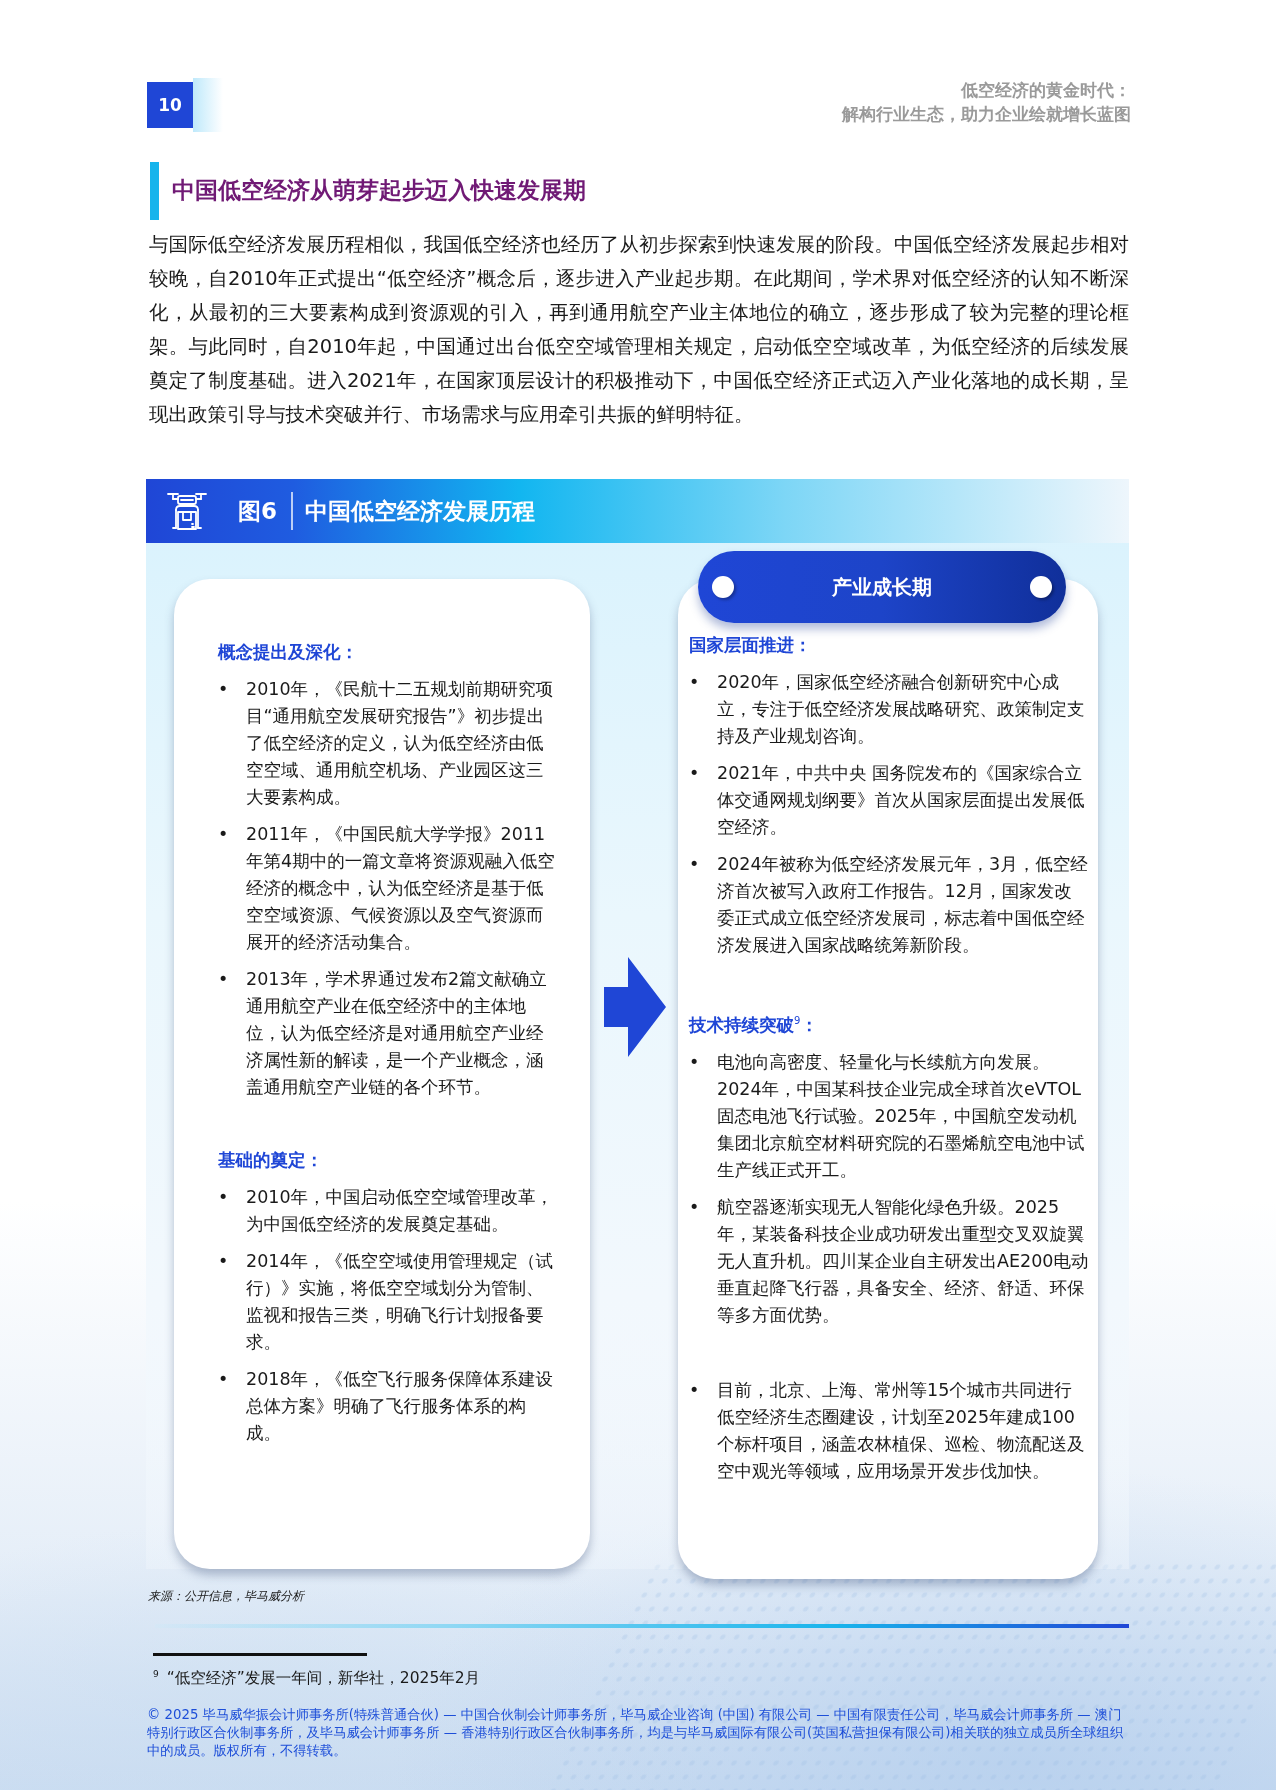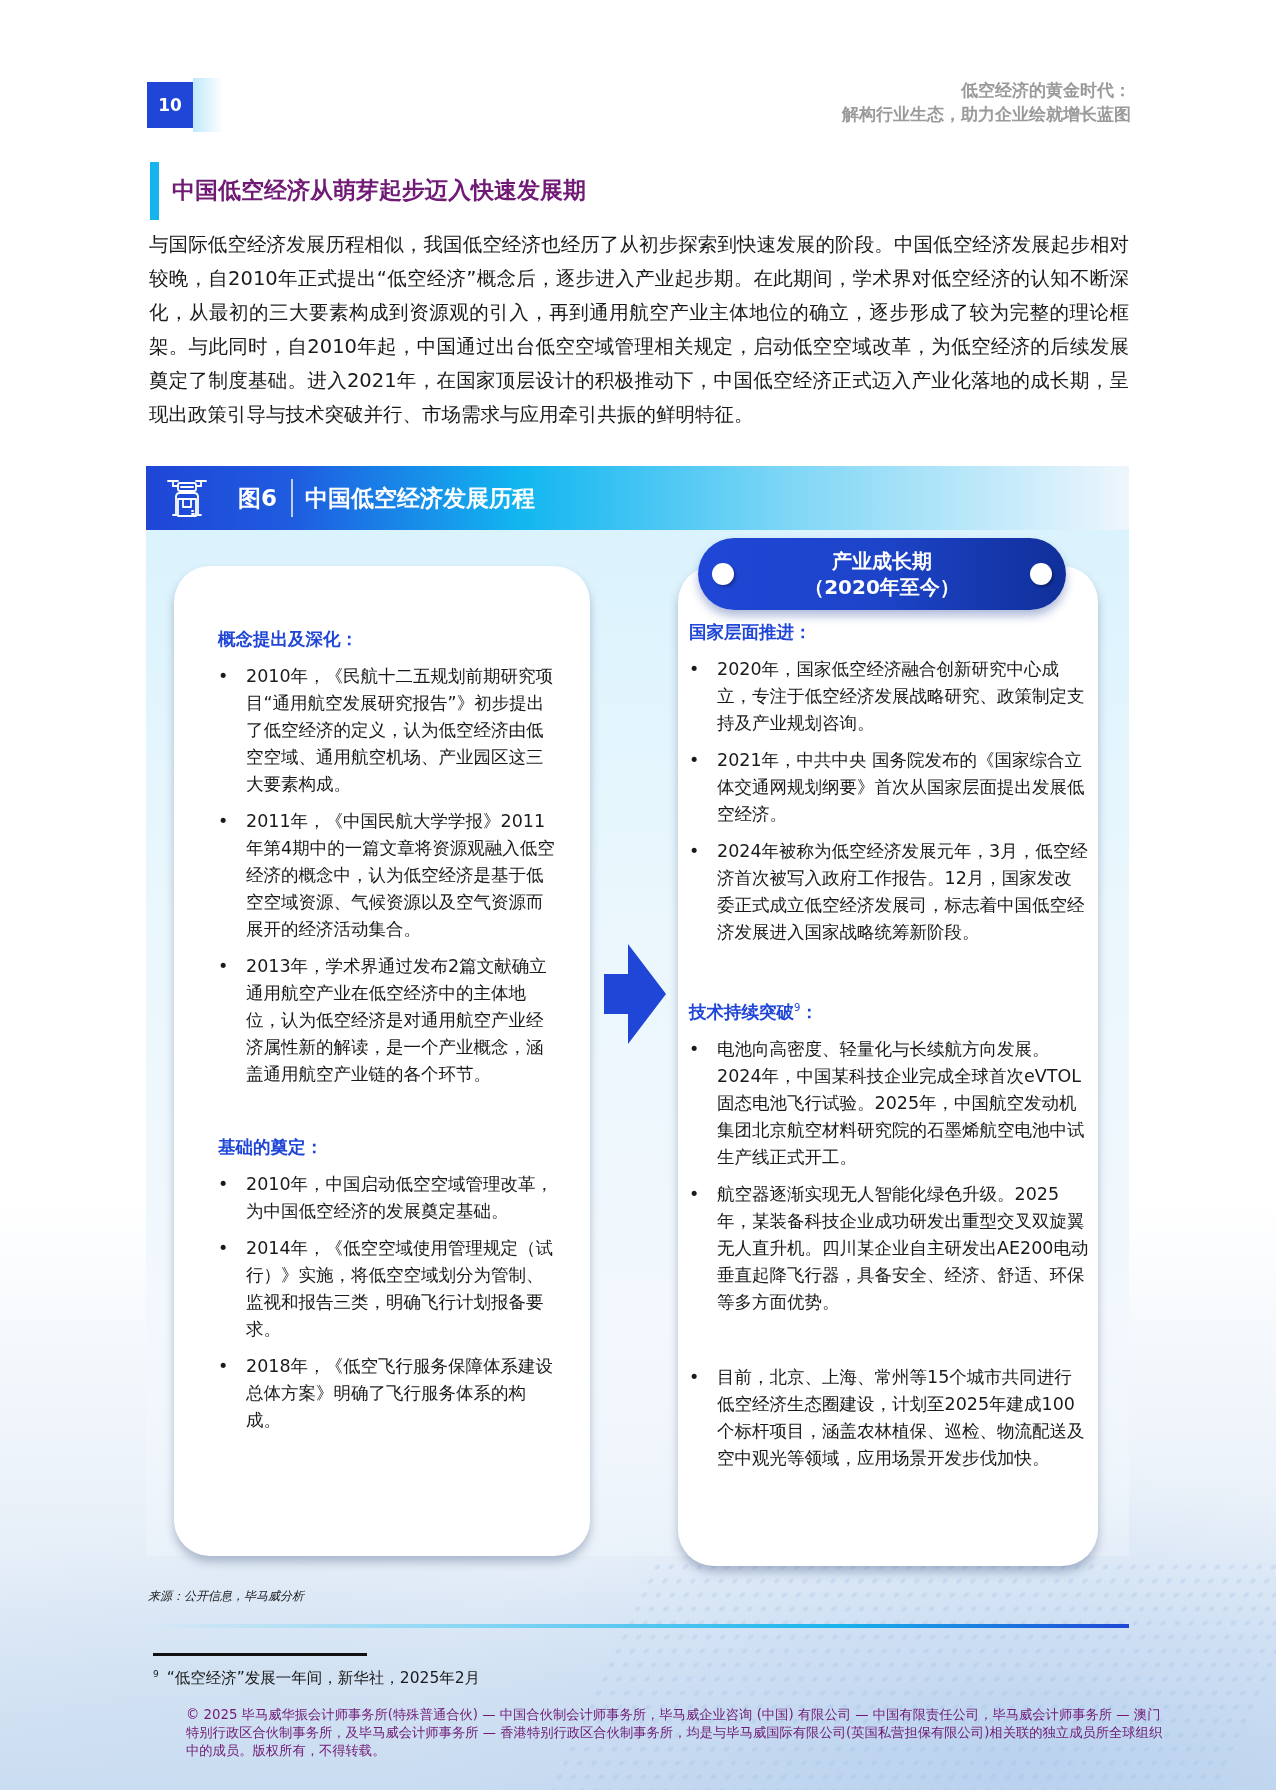--- a/index.html
+++ b/index.html
@@ -51,21 +51,21 @@
     position: absolute; left: 172px; top: 175px; font-size: 23px; font-weight: bold; color: #701a75;
   }
 
   .intro {
     position: absolute; left: 149px; top: 228px; width: 980px;
     font-size: 19.5px; line-height: 34px; color: #1a1a1a; text-align: justify;
   }
 
   
   .figure {
-    position: absolute; left: 146px; top: 466px; width: 983px; height: 1090px;
+    position: absolute; left: 146px; top: 479px; width: 983px; height: 1090px;
     background: linear-gradient(180deg, #d8f2fd 0%, #eaf7fd 40%, #f2f8fd 75%, rgba(240,246,252,0.4) 100%);
   }
   .fig-header {
     position: absolute; left: 0; top: 0; width: 983px; height: 64px;
     background: linear-gradient(90deg, #1f46d6 0%, #1f5ce0 15%, #12b6f0 38%, #7dd6f6 65%, #eef6fc 100%);
     display: flex; align-items: center;
   }
   .fig-icon { width: 50px; height: 50px; margin-left: 16px; }
   .fig-num { color: #fff; font-size: 23px; font-weight: bold; margin-left: 26px; }
   .fig-sep { width: 2px; height: 38px; background: rgba(255,255,255,0.7); margin: 0 12px 0 14px; }
@@ -111,22 +111,21 @@
   }
   .rule {
     position: absolute; left: 155px; top: 1624px; width: 974px; height: 4px;
     background: linear-gradient(90deg, rgba(200,235,250,0.2) 0%, #8fd8f4 30%, #18b4ec 70%, #1f46d6 100%);
   }
   .fn-rule { position: absolute; left: 153px; top: 1653px; width: 214px; height: 3px; background: #111; }
   .footnote { position: absolute; left: 153px; top: 1668px; font-size: 15.5px; color: #1a1a1a; }
   .footnote sup { font-size: 9px; margin-right: 8px; }
   .legal {
     position: absolute; left: 147px; top: 1706px; width: 980px; font-size: 13.3px; line-height: 18px;
-    color: #701a75;
-    margin-left: 39px;
+    color: #1d4ed8;
   }
 </style>
 </head>
 <body>
 
 <div class="bg-deco"></div>
 <div class="bg-dots"></div>
 
 <div class="page">
 
@@ -186,21 +185,20 @@
     </div>
 
     <svg class="arrow" viewBox="0 0 62 100">
       <polygon points="0,30 24,30 24,0 62,50 24,100 24,70 0,70" fill="#1f46d6"></polygon>
     </svg>
 
     <div class="card card-right"></div>
     <div class="pill pill-right">
       <span class="dot l"></span>
       <span>产业成长期</span>
-      <span>（2020年至今）</span>
       <span class="dot r"></span>
     </div>
     <div class="col col-right">
       <div class="sub-h">国家层面推进：</div>
       <ul class="bl">
         <li>2020年，国家低空经济融合创新研究中心成立，专注于低空经济发展战略研究、政策制定支持及产业规划咨询。</li>
         <li>2021年，中共中央 国务院发布的《国家综合立体交通网规划纲要》首次从国家层面提出发展低空经济。</li>
         <li>2024年被称为低空经济发展元年，3月，低空经济首次被写入政府工作报告。12月，国家发改委正式成立低空经济发展司，标志着中国低空经济发展进入国家战略统筹新阶段。</li>
       </ul>
       <div class="gap-r"></div>

